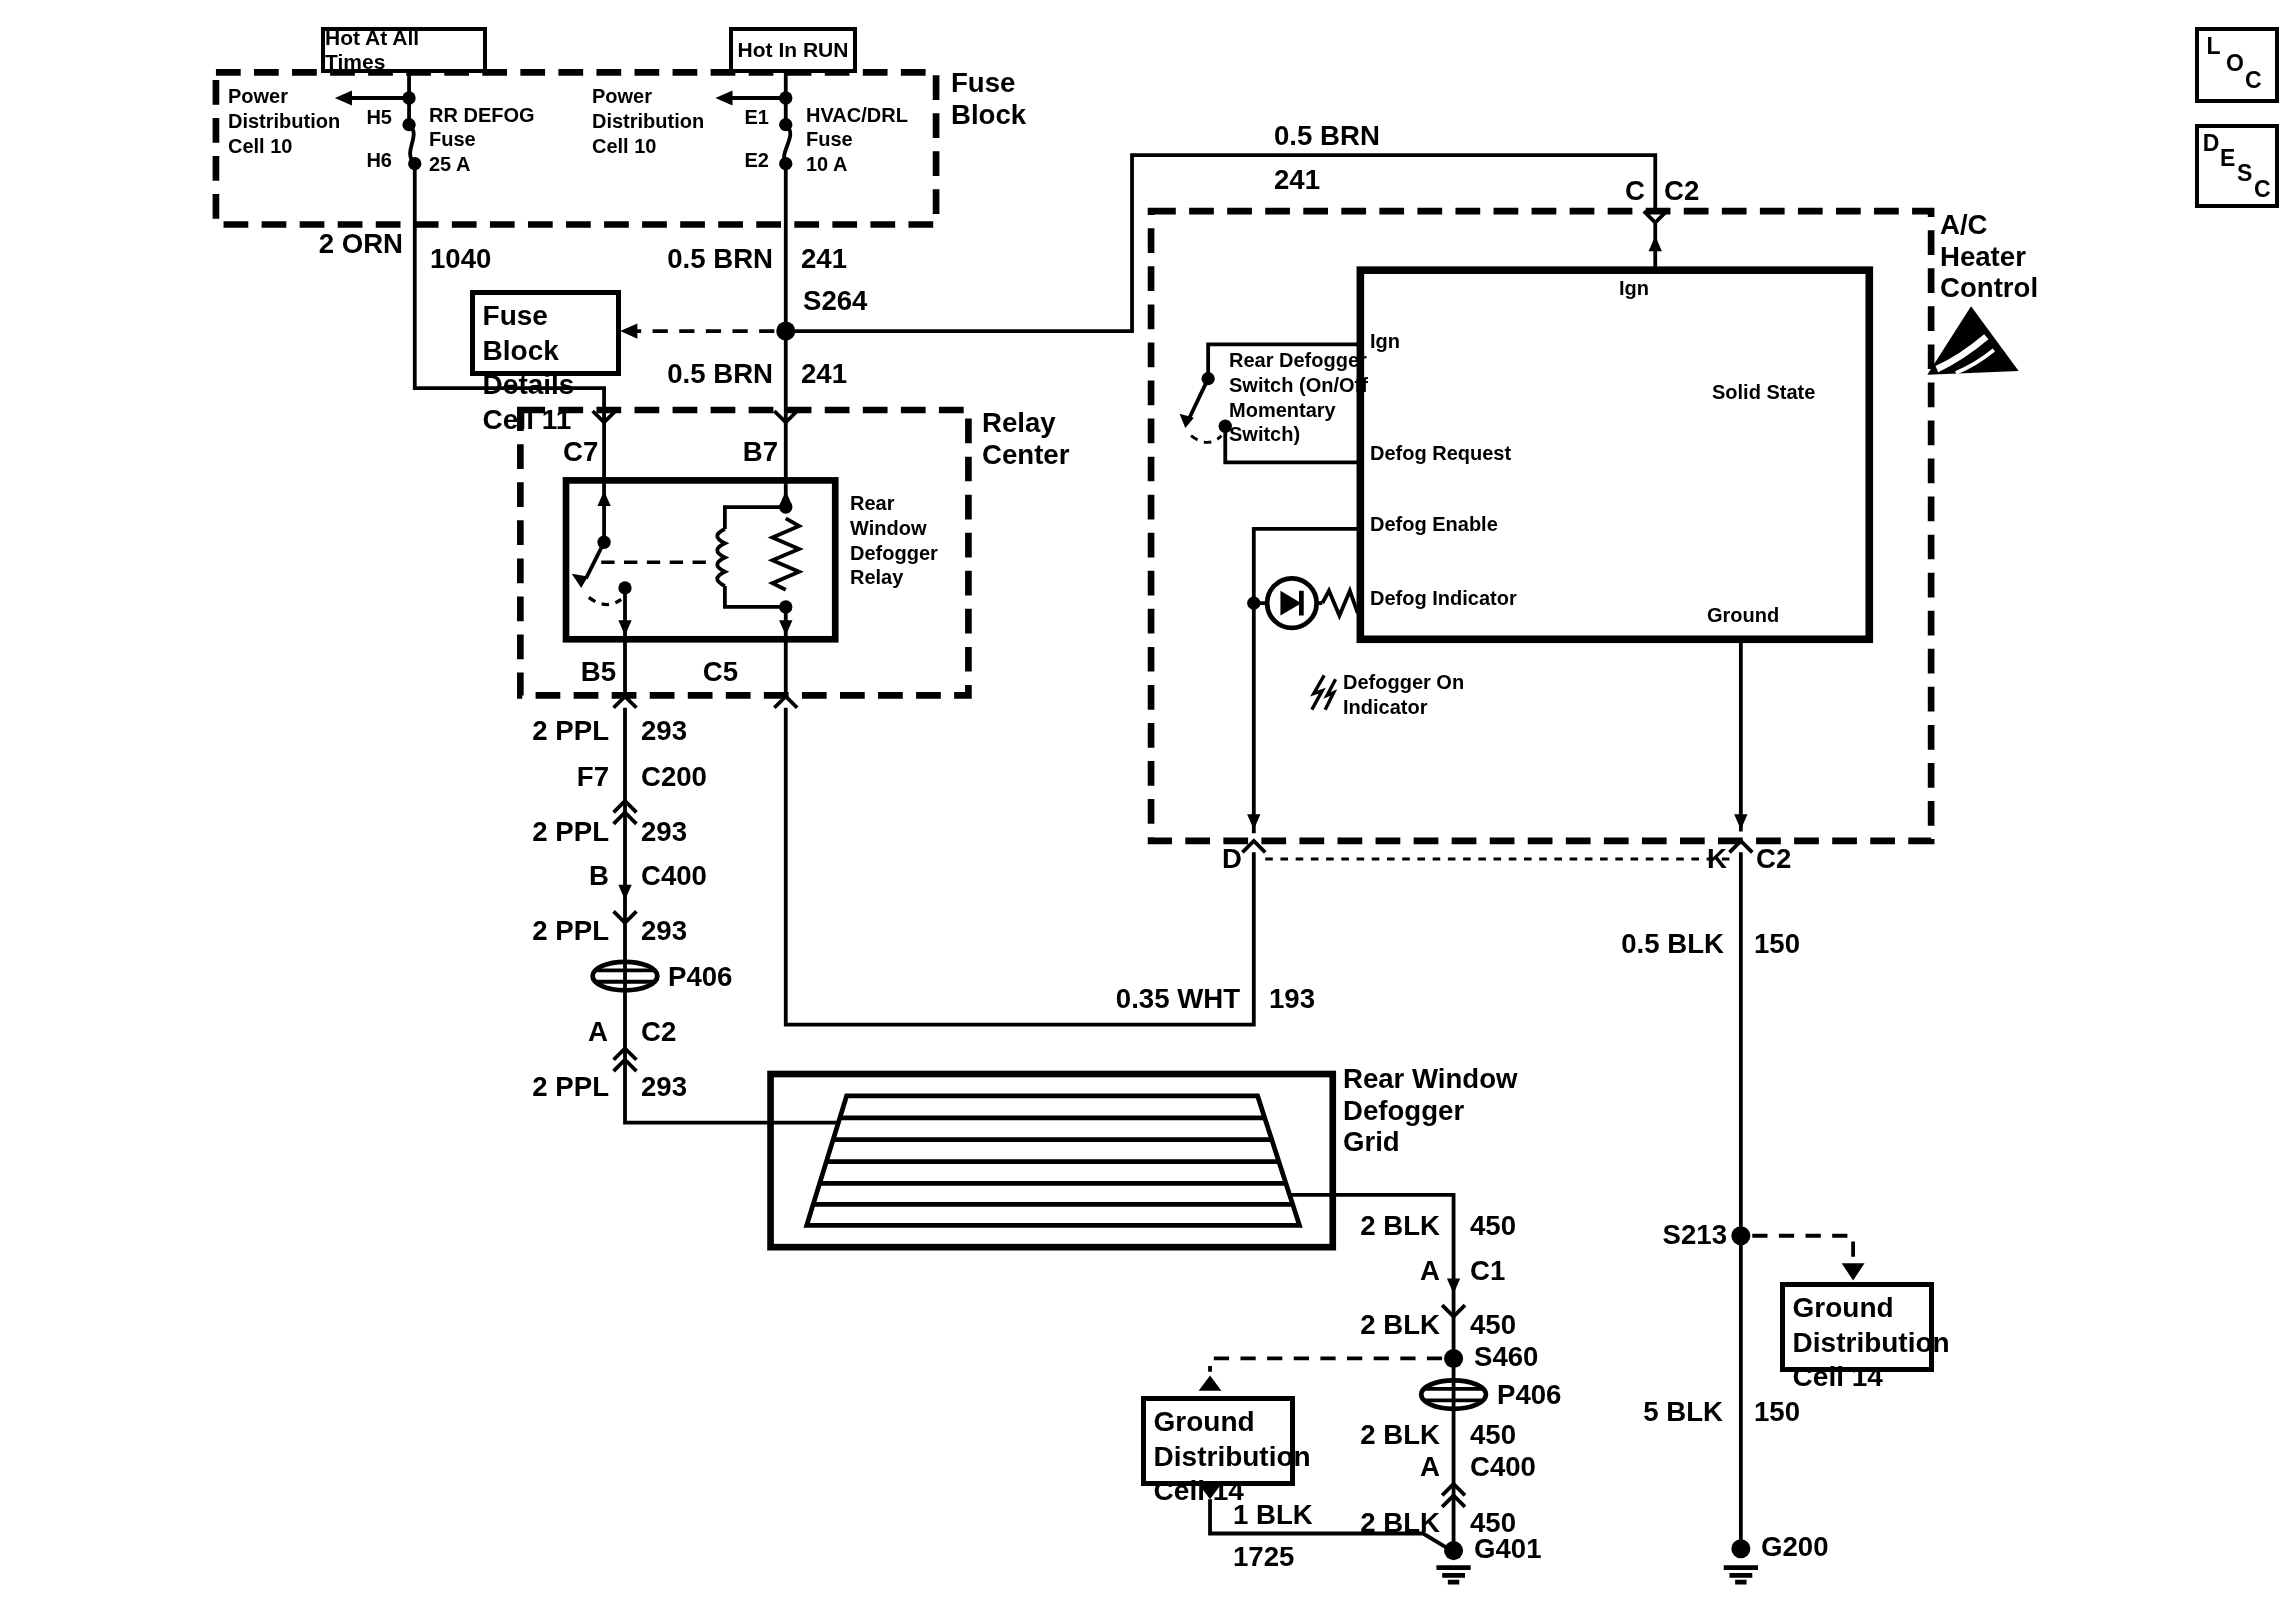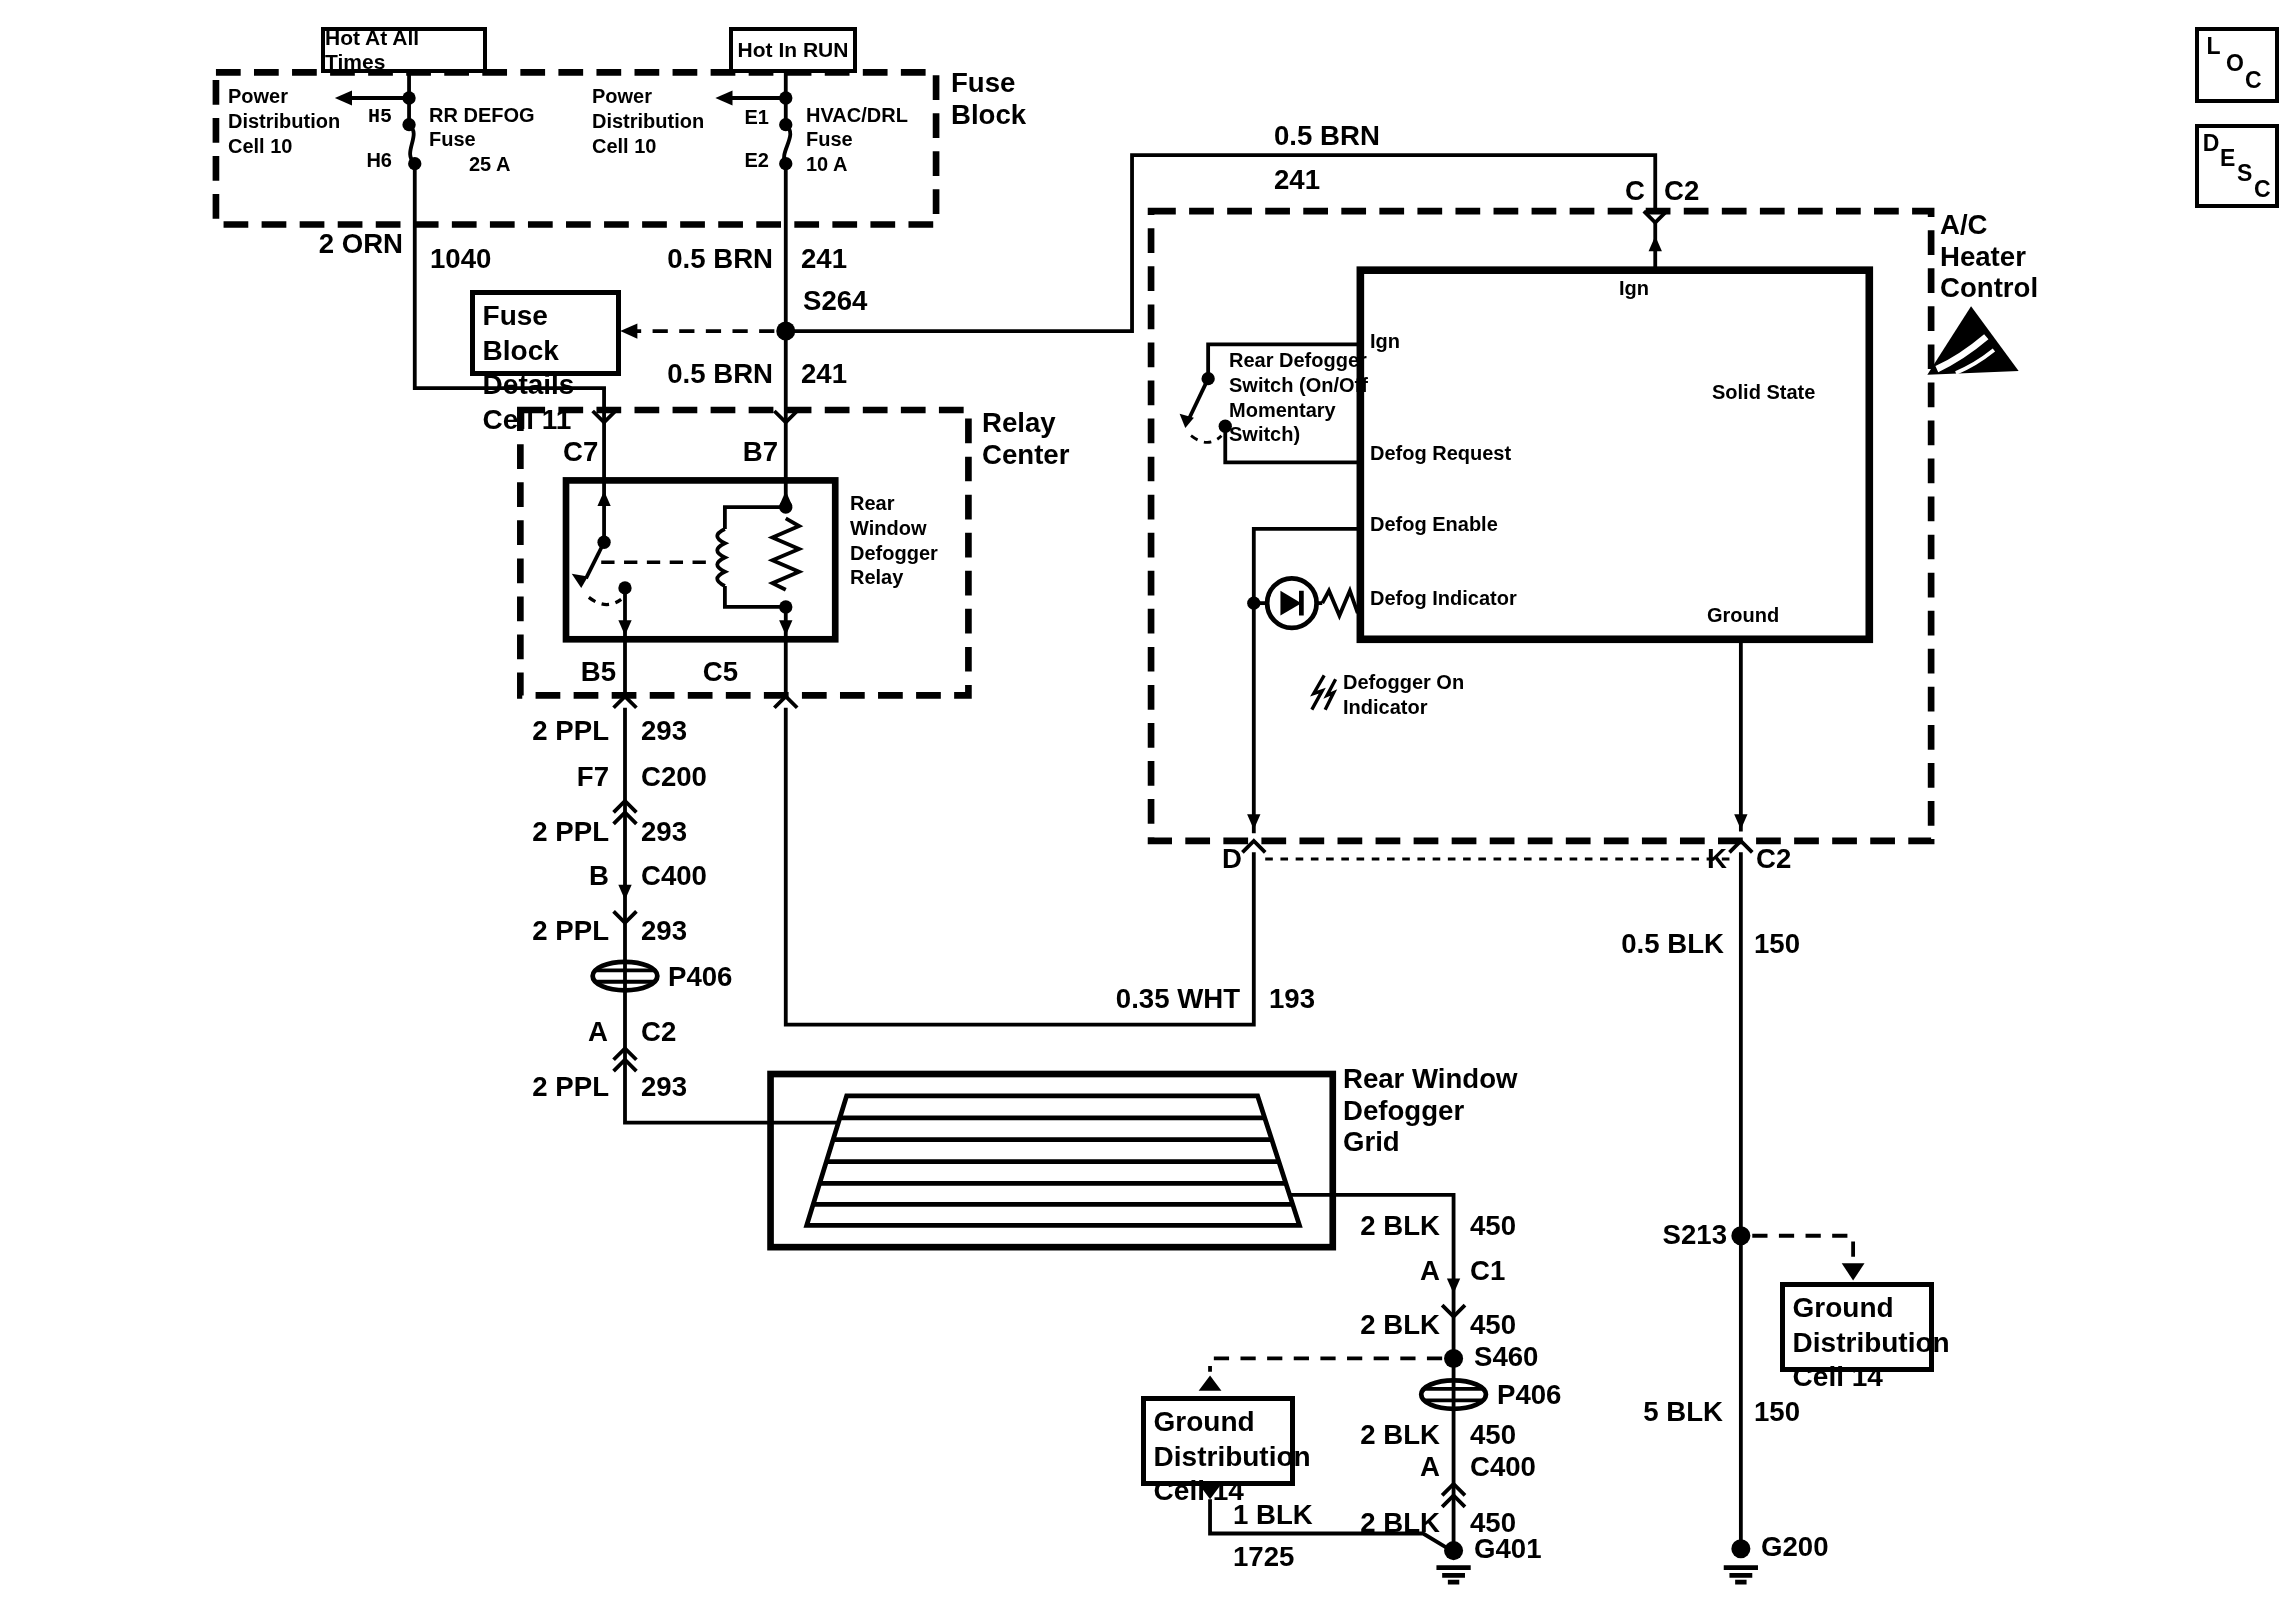--- a/index.html
+++ b/index.html
@@ -168,25 +168,25 @@
 </div>
 <div class="iconbox" style="left:2195px;top:124px;width:76px;height:76px;">
   <span style="left:3.8px;top:1.9px;">D</span>
   <span style="left:21px;top:17px;">E</span>
   <span style="left:38px;top:32px;">S</span>
   <span style="left:55px;top:48px;">C</span>
 </div>
 
 <div class="lbl S" style="left:228px;top:84px;width:119px;">Power Distribution Cell 10</div>
 <div class="lbl S" style="left:592px;top:84px;width:119px;">Power Distribution Cell 10</div>
-<div class="lbl S" style="left:348px;top:105px;width:44px;text-align:right;font-family:Liberation Mono, monospace;">H5</div>
+<div class="lbl S" style="left:348px;top:105px;width:44px;text-align:right;">H5</div>
 <div class="lbl S" style="left:348px;top:148px;width:44px;text-align:right;">H6</div>
 <div class="lbl S" style="left:429px;top:103px;">RR DEFOG</div>
 <div class="lbl S" style="left:429px;top:127px;">Fuse</div>
-<div class="lbl S" style="left:429px;top:152px;margin-left:40px;">25 A</div>
+<div class="lbl S" style="left:429px;top:152px;">25 A</div>
 <div class="lbl S" style="left:725px;top:105px;width:44px;text-align:right;">E1</div>
 <div class="lbl S" style="left:725px;top:148px;width:44px;text-align:right;">E2</div>
 <div class="lbl S" style="left:806px;top:103px;">HVAC/DRL</div>
 <div class="lbl S" style="left:806px;top:127px;">Fuse</div>
 <div class="lbl S" style="left:806px;top:152px;">10 A</div>
 <div class="lbl L" style="left:951px;top:67px;width:90px;">Fuse Block</div>
 
 <div class="lbl L" style="left:289px;top:228px;width:114px;text-align:right;">2 ORN</div>
 <div class="lbl L" style="left:430px;top:243px;">1040</div>
 <div class="lbl L" style="left:630px;top:243px;width:143px;text-align:right;">0.5 BRN</div>

